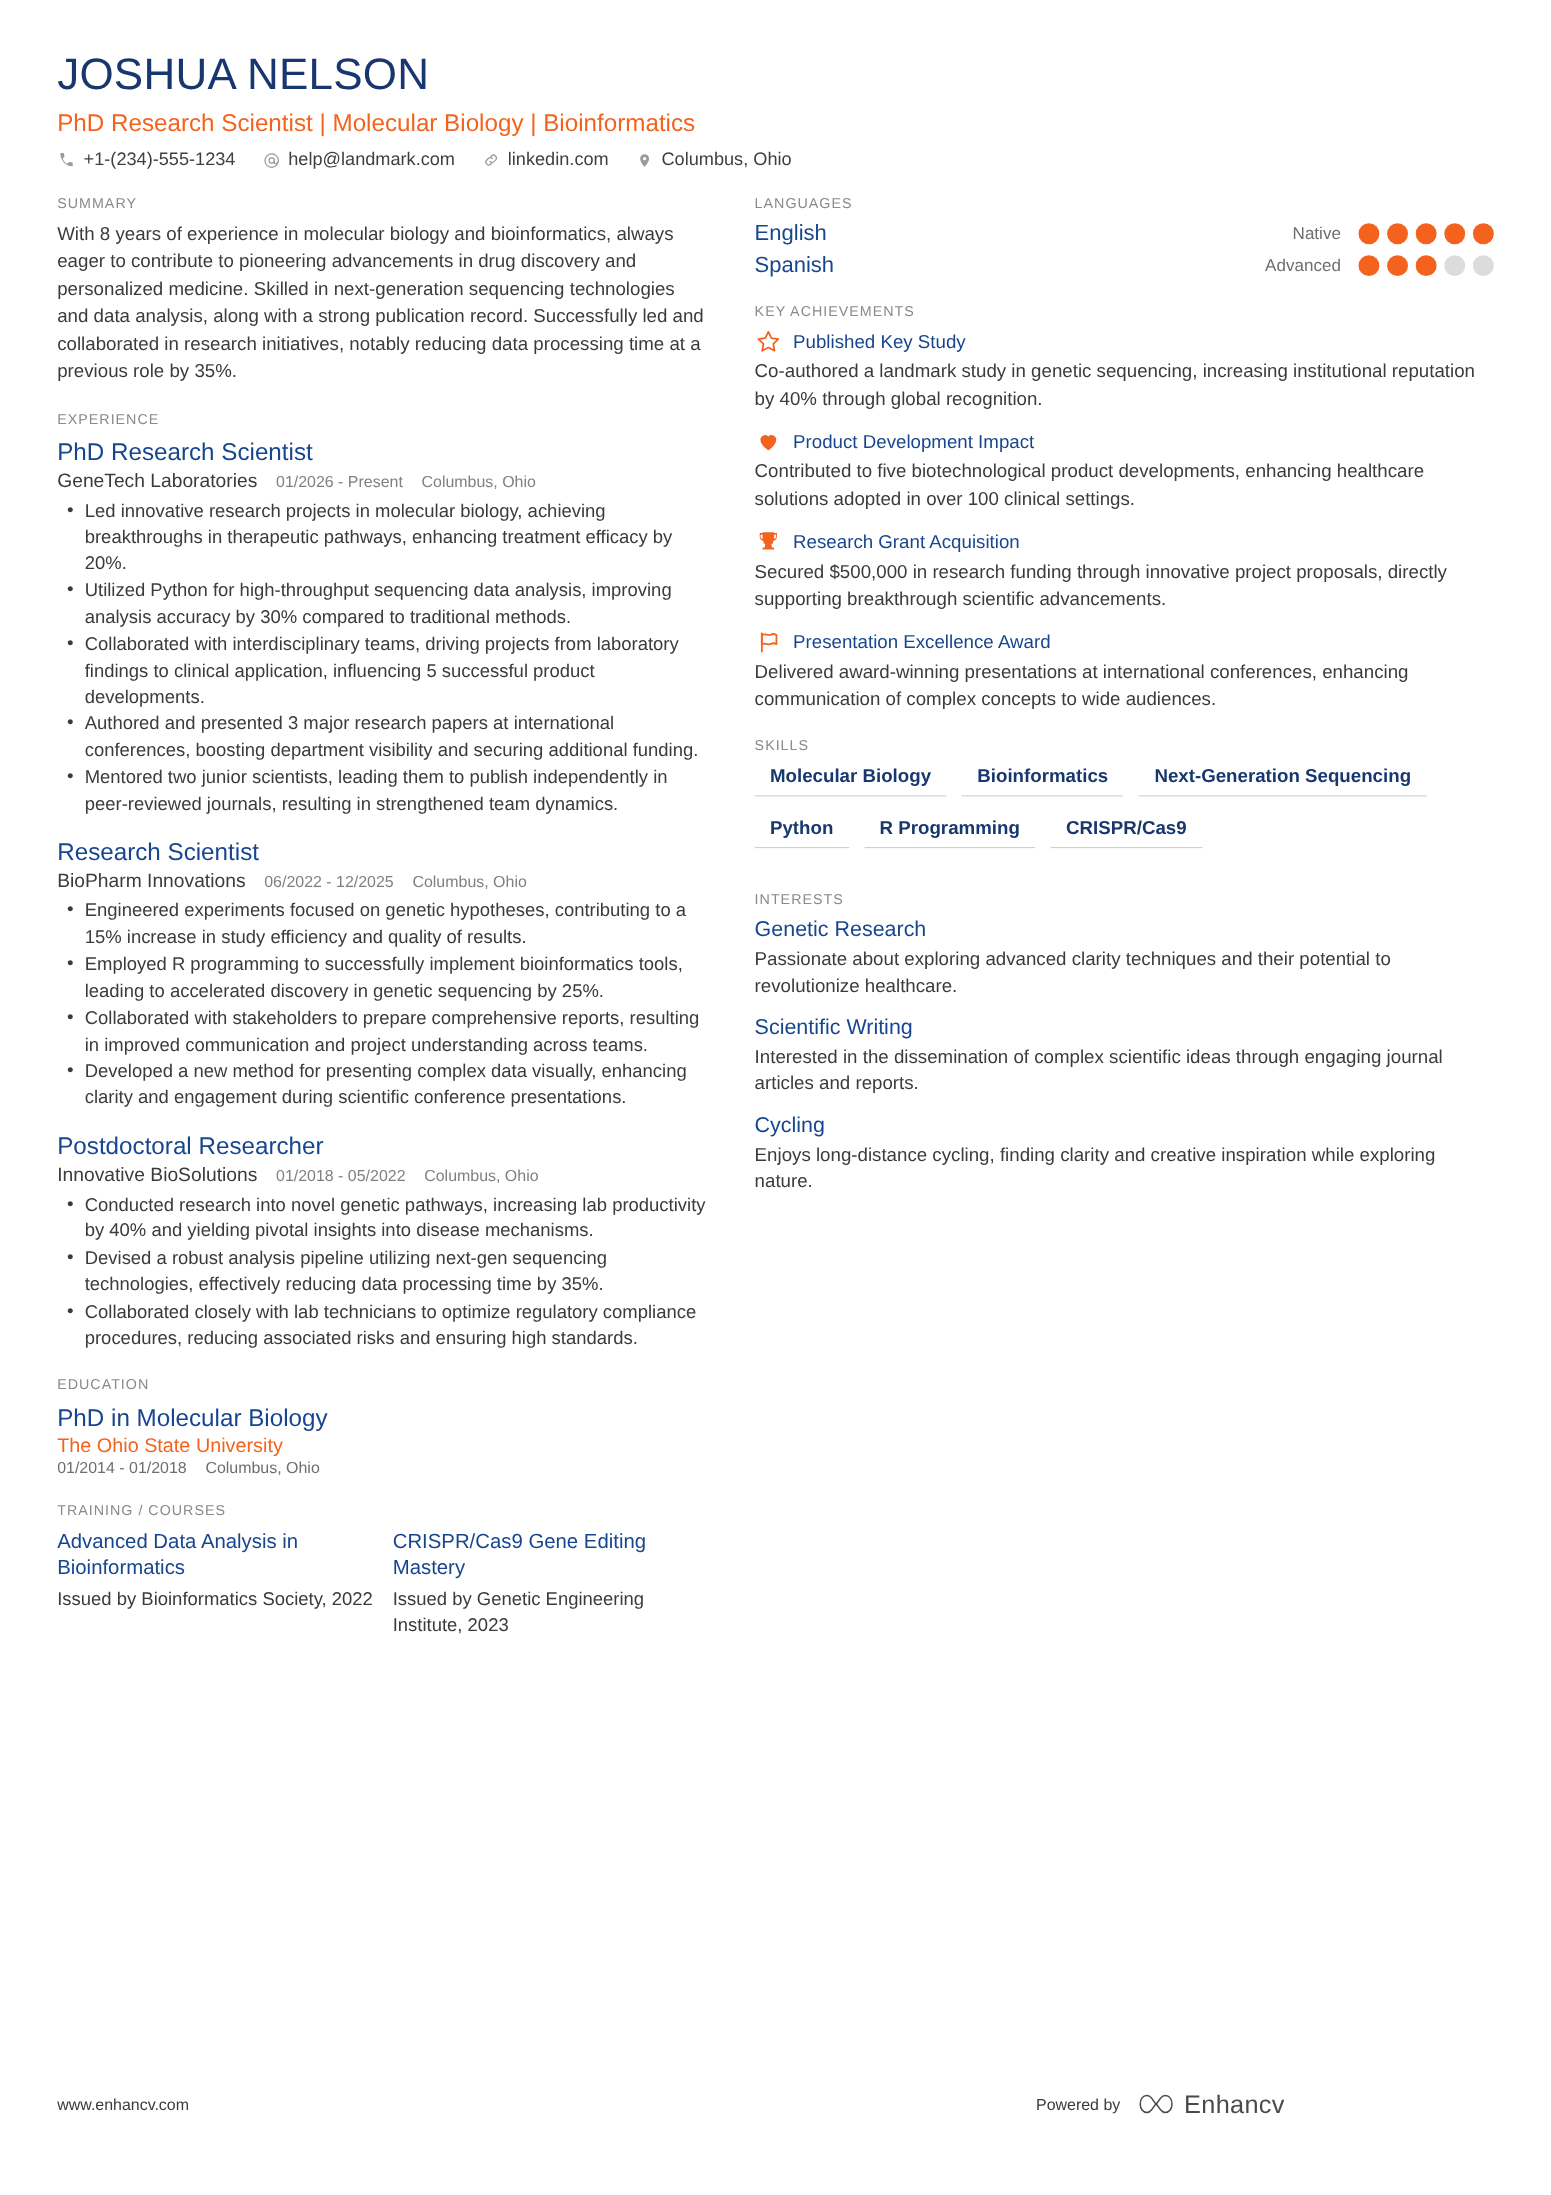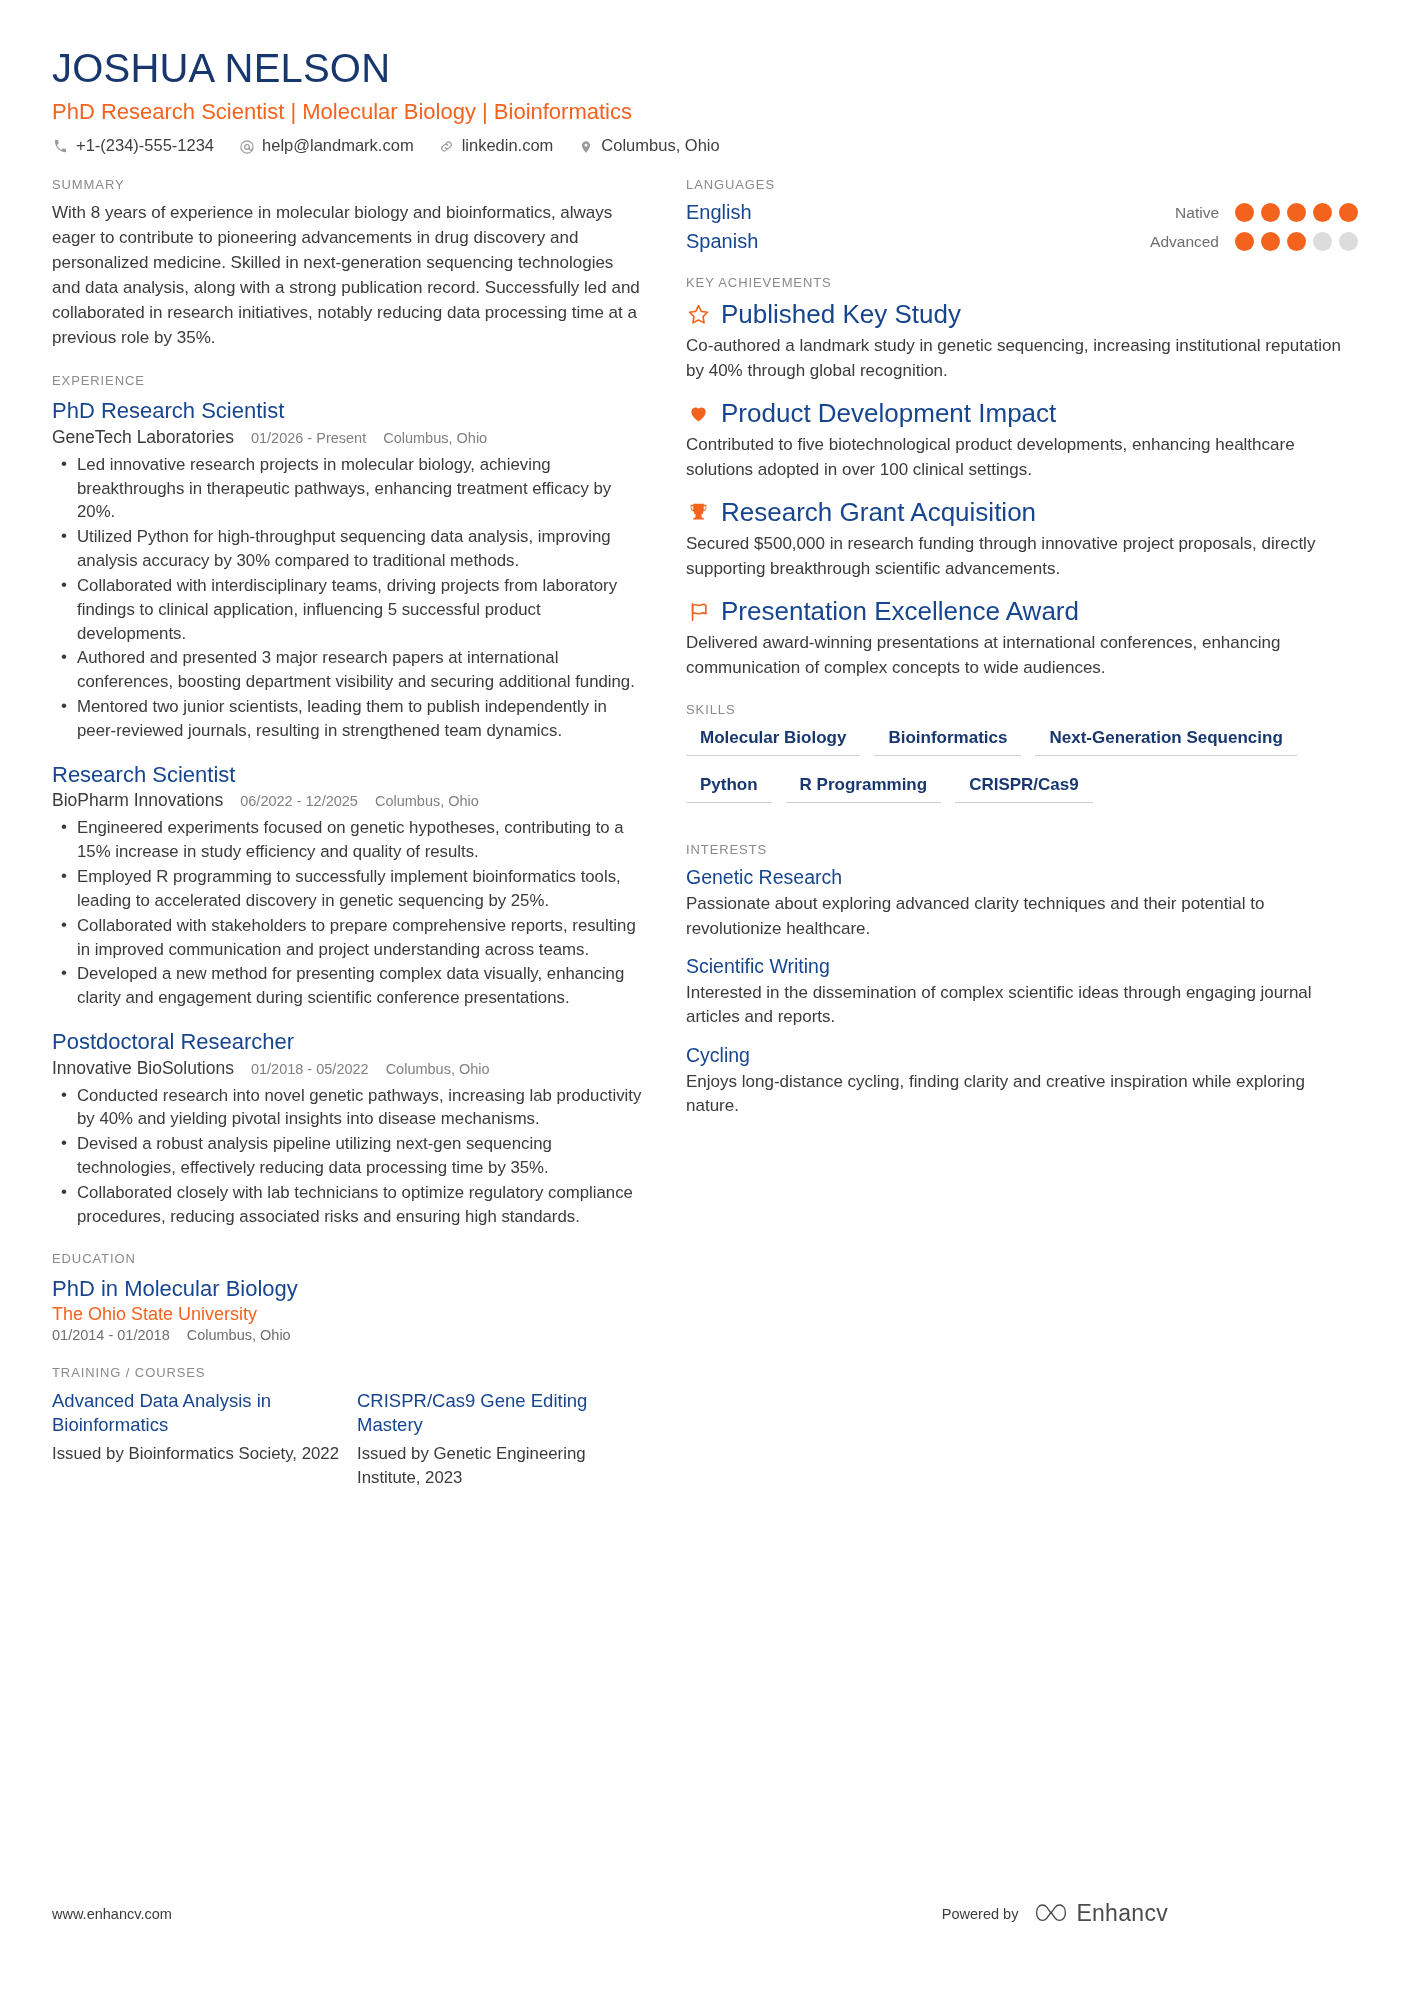--- a/index.html
+++ b/index.html
@@ -42,21 +42,21 @@
     display: flex;
     align-items: center;
     flex-wrap: wrap;
     gap: 0;
     margin-top: 11px;
     font-size: 16.5px;
     color: #3f3f3f;
   }
   .contact-item {
     display: inline-flex;
-    align-items: flex-end;
+    align-items: center;
     margin-right: 24px;
     white-space: nowrap;
   }
   .contact-item .ci {
     display: inline-flex;
     align-items: center;
     justify-content: center;
     width: 17px;
     height: 17px;
     margin-right: 7px;
@@ -211,21 +211,21 @@
     width: 25px; height: 23px;
     flex: 0 0 25px;
     margin-right: 10px;
     display: inline-flex;
     align-items: center;
     justify-content: center;
     color: #f4631e;
   }
   .ach-icon svg { display: block; }
   .ach-title {
-    font-size: 26px;
+    font-size: 17px;
     color: #17468f;
   }
   .ach-desc {
     font-size: 17px;
     line-height: 1.44;
     color: #3b3b3b;
   }
 
   
   .skills-wrap {

